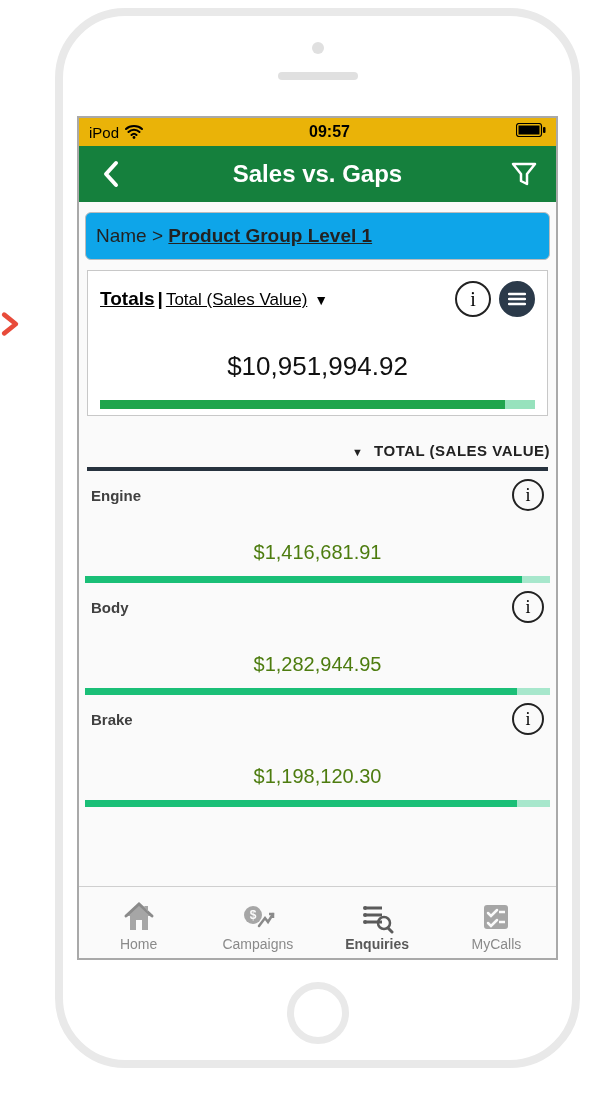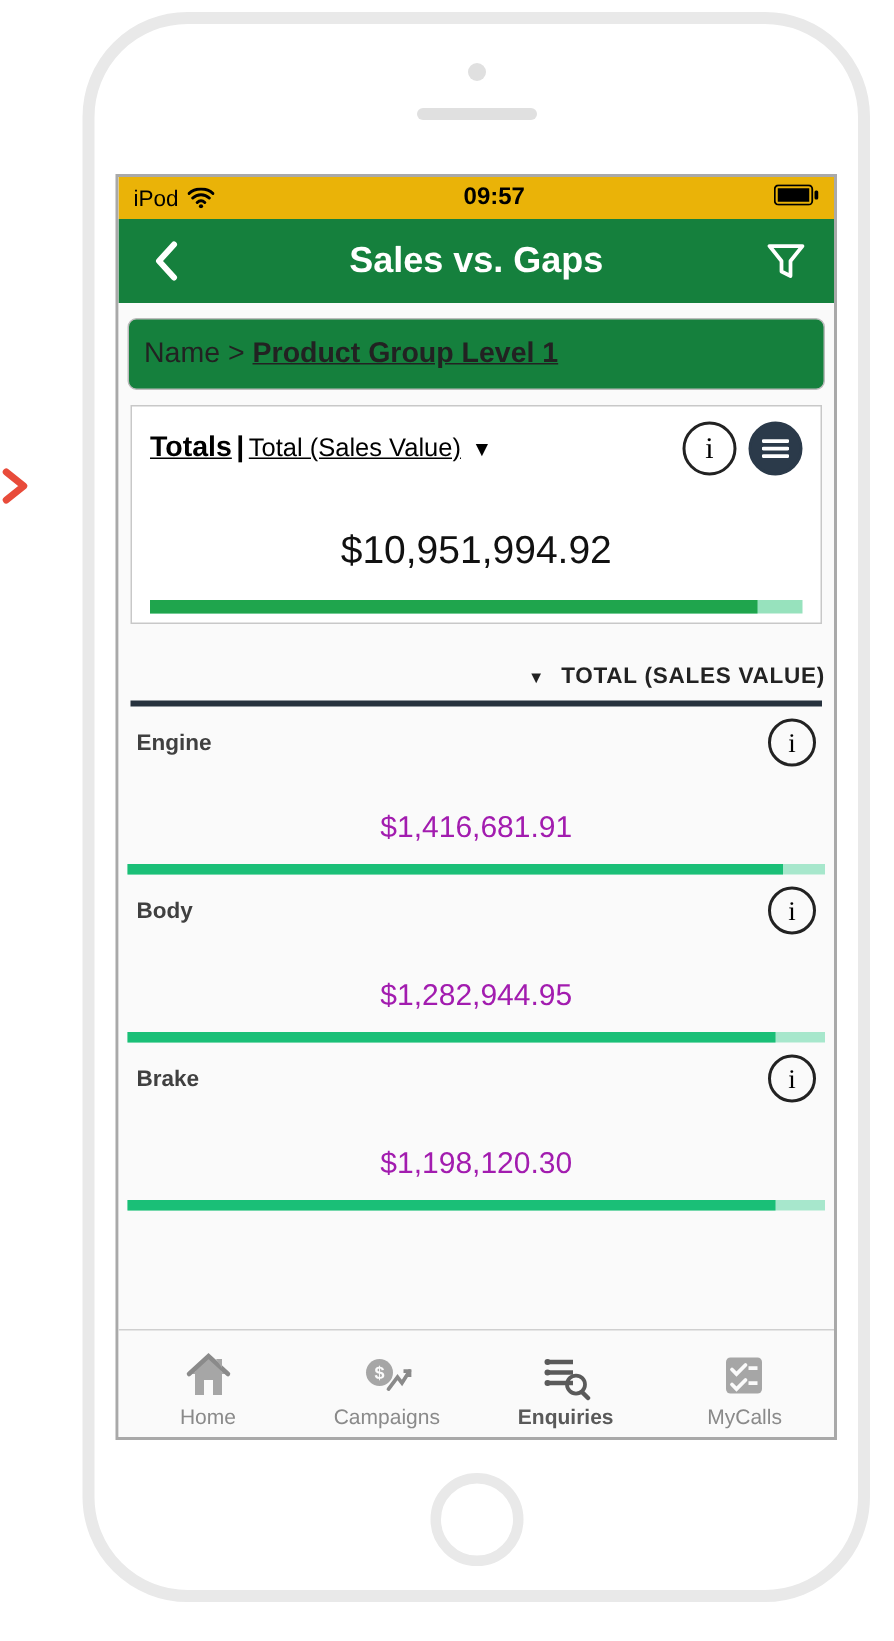--- a/index.html
+++ b/index.html
@@ -99,21 +99,21 @@
     flex: 1;
     overflow: hidden;
     background: #fafafa;
     padding: 10px 6px 0 6px;
     display: flex;
     flex-direction: column;
   }
   .breadcrumb-box {
     border: 1px solid #bcbcbc;
     border-radius: 6px;
-    background: #15803d;
+    background: #0ea5e9;
     padding: 12px 10px;
     font-size: 19px;
     margin-bottom: 10px;
   }
   .breadcrumb-box .crumb { color: #222; }
   .breadcrumb-box .crumb-active { text-decoration: underline; font-weight: 600; }
   .totals-card {
     border: 1px solid #c8c8c8;
     background: #fff;
     padding: 10px 12px 6px 12px;
@@ -198,21 +198,21 @@
     border-radius: 50%;
     border: 2px solid #222;
     display: flex; align-items: center; justify-content: center;
     font-family: Georgia, serif;
     font-size: 18px;
   }
   .row-value {
     text-align: center;
     font-size: 20px;
     margin: 30px 0 12px 0;
-    color: #a21caf;
+    color: #4d7c0f;
   }
   .row-bar-track {
     height: 7px;
     background: #a7e7cc;
     position: relative;
     margin: 0 -6px;
   }
   .row-bar-fill {
     position: absolute;
     left: 0; top: 0; bottom: 0;

